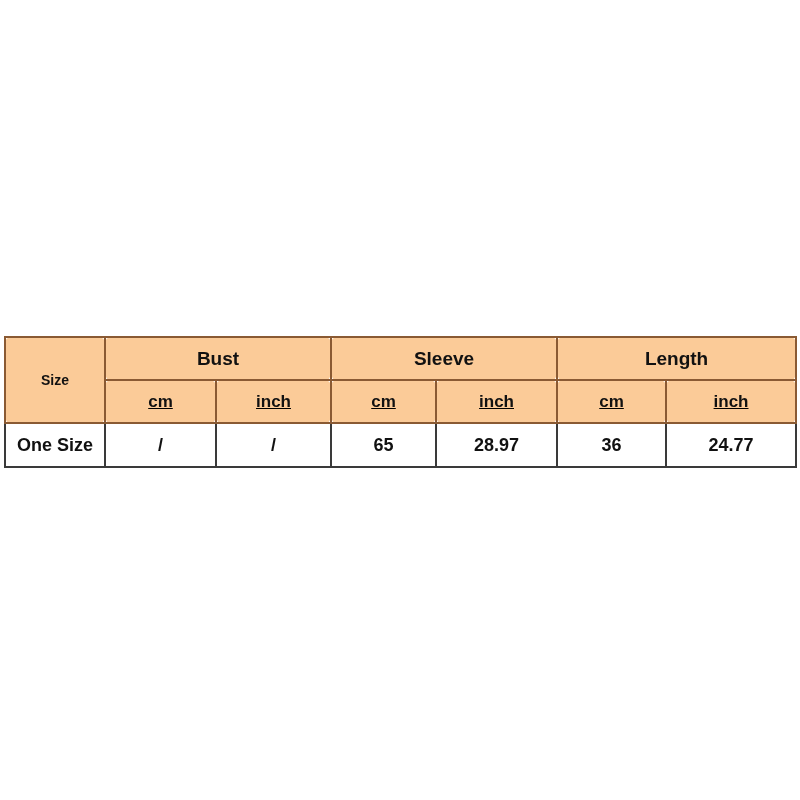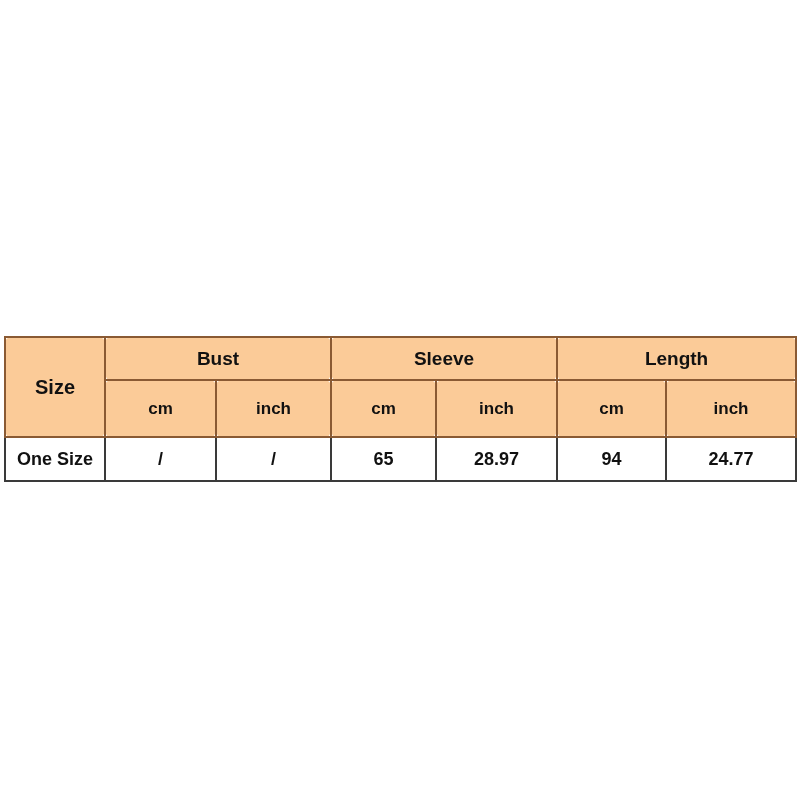--- a/index.html
+++ b/index.html
@@ -47,21 +47,21 @@
     font-size: 19px;
   }
   td.hdr-unit {
     background: #fbcb98;
     border: 2px solid #8a5a33;
     font-size: 17px;
   }
   td.hdr-size {
     background: #fbcb98;
     border: 2px solid #8a5a33;
-    font-size: 20px;
+    font-size: 14px;
   }
 
   
   td.data {
     background: #ffffff;
     border: 2px solid #3a3a3a;
     font-size: 18px;
   }
   td.data-size {
     background: #ffffff;
@@ -77,21 +77,21 @@
   
   col.c-size   { width: 100px; }
   col.c-bcm    { width: 111px; }
   col.c-binch  { width: 115px; }
   col.c-scm    { width: 105px; }
   col.c-sinch  { width: 121px; }
   col.c-lcm    { width: 109px; }
   col.c-linch  { width: 130px; }
 
   tr.row-group { height: 43px; }
-  tr.row-unit  { height: 57px; }
+  tr.row-unit  { height: 43px; text-decoration: underline; }
   tr.row-data  { height: 44px; }
 </style>
 </head>
 <body>
 
 <div id="size-chart-wrap">
   <table class="size-chart">
     <colgroup>
       <col class="c-size">
       <col class="c-bcm">
@@ -115,18 +115,18 @@
         <td class="hdr-unit">inch</td>
         <td class="hdr-unit">cm</td>
         <td class="hdr-unit">inch</td>
       </tr>
       <tr class="row-data">
         <td class="data-size">One Size</td>
         <td class="data">/</td>
         <td class="data">/</td>
         <td class="data">65</td>
         <td class="data">28.97</td>
-        <td class="data">94</td>
+        <td class="data">36</td>
         <td class="data">24.77</td>
       </tr>
     </tbody>
   </table>
 </div>
 
 </body></html>

